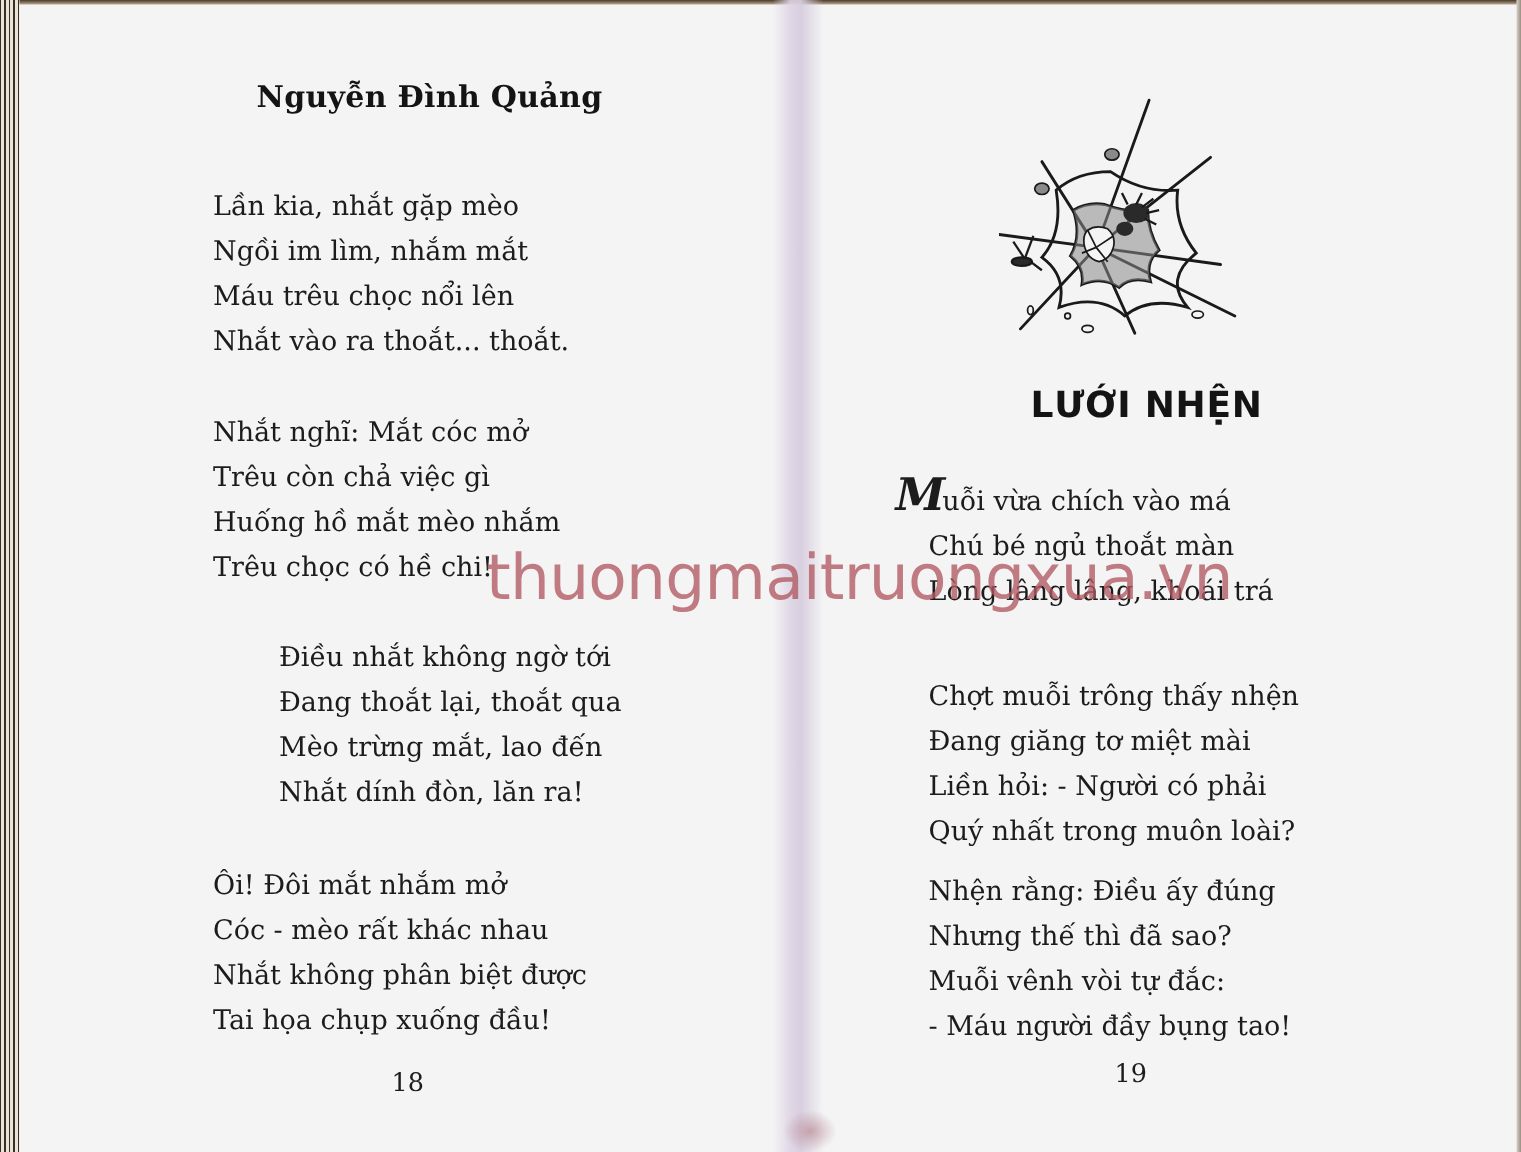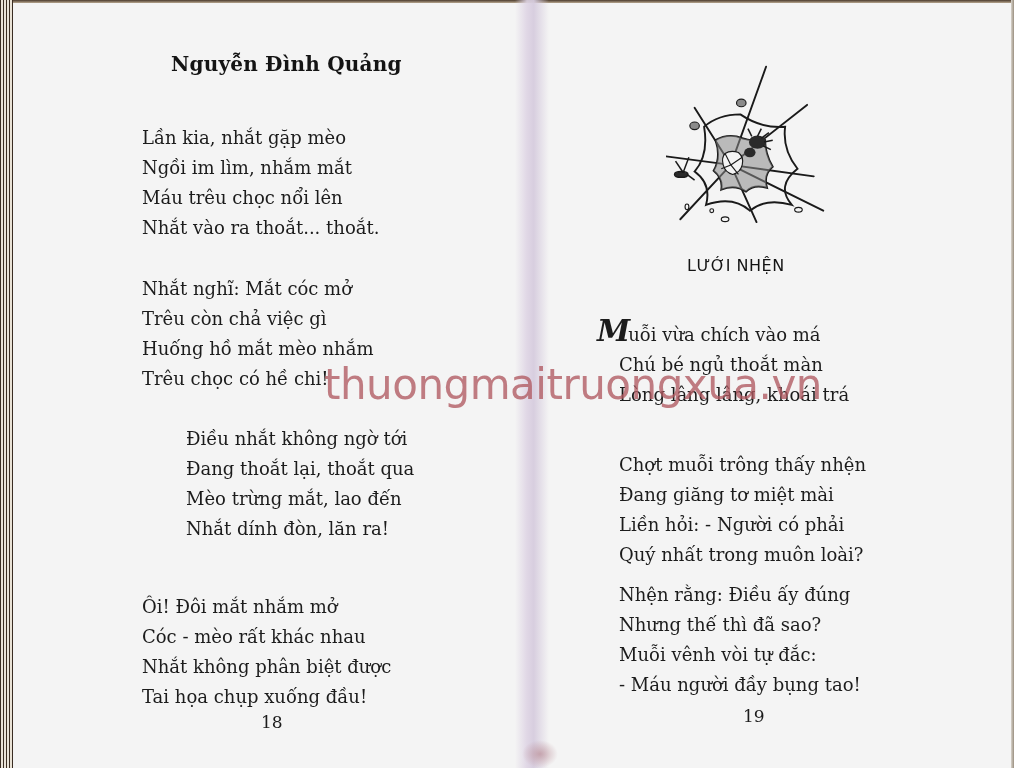--- a/index.html
+++ b/index.html
@@ -43,21 +43,21 @@
   .line {
     display: block; font-size: 18px; line-height: 30px; white-space: nowrap;
     font-family: "DejaVu Serif", "Liberation Serif", serif; color: #1c1c1c;
   }
   .page-number {
     position: absolute; font-size: 17px; color: #1c1c1c;
     font-family: "DejaVu Serif", serif;
   }
   .poem-title {
     position: absolute; left: 138px; top: 256px;
-    font-family: "DejaVu Sans", sans-serif; font-weight: normal; font-size: 16px; letter-spacing: 0.5px;
+    font-family: "DejaVu Sans", sans-serif; font-weight: bold; font-size: 24px; letter-spacing: 0.5px;
     color: #141414;
   }
   .illustration { position: absolute; left: 117px; top: 60px; width: 162px; height: 166px; }
   .dropcap {
     font-family: "DejaVu Serif", serif; font-style: italic; font-weight: bold;
     font-size: 30px; line-height: 20px; letter-spacing: -2px;
   }
   .watermark {
     position: absolute; left: 324px; top: 360px;
     font-family: "DejaVu Sans", sans-serif; font-size: 42px; letter-spacing: -0.5px;
@@ -91,21 +91,21 @@
       <span class="line">Trêu chọc có hề chi!</span>
     </div>
 
     <div class="stanza" style="left:129px; top:424px;margin-left:44px;">
       <span class="line">Điều nhắt không ngờ tới</span>
       <span class="line">Đang thoắt lại, thoắt qua</span>
       <span class="line">Mèo trừng mắt, lao đến</span>
       <span class="line">Nhắt dính đòn, lăn ra!</span>
     </div>
 
-    <div class="stanza" style="left:129px; top:576px;margin-top:16px;">
+    <div class="stanza" style="left:129px; top:576px;">
       <span class="line">Ôi! Đôi mắt nhắm mở</span>
       <span class="line">Cóc - mèo rất khác nhau</span>
       <span class="line">Nhắt không phân biệt được</span>
       <span class="line">Tai họa chụp xuống đầu!</span>
     </div>
 
     <div class="page-number" style="left:248px; top:712px;text-align:right;">18</div>
   </div>
 
   <div class="page page-right">

